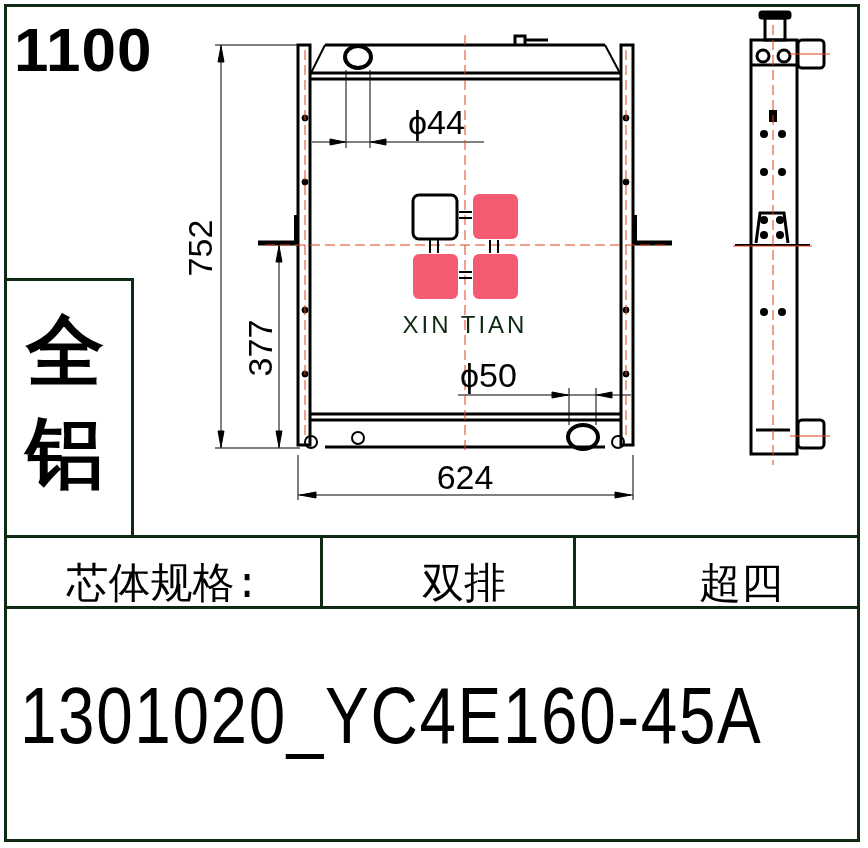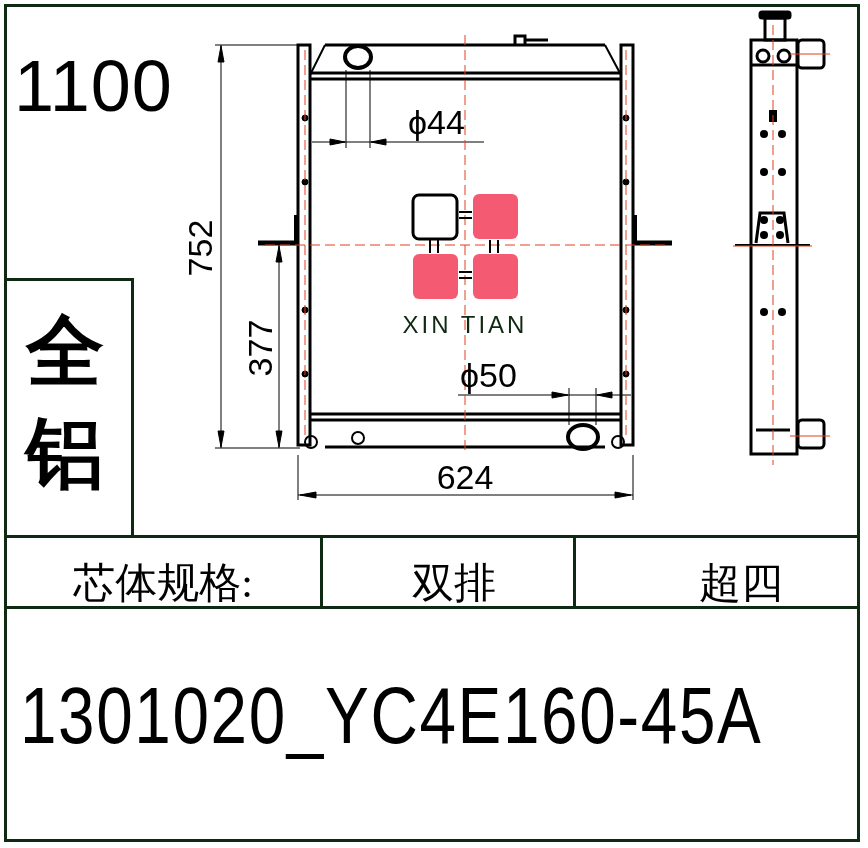--- a/index.html
+++ b/index.html
@@ -1,24 +1,24 @@
 <!DOCTYPE html>
 <html><head>
 <meta charset="utf-8">
 <style>
   html,body{margin:0;padding:0;background:#fff;}
   body{width:868px;height:848px;position:relative;overflow:hidden;font-family:"Liberation Sans","DejaVu Sans",sans-serif;}
   .frame{position:absolute;left:4px;top:4px;width:856px;height:838px;border:3px solid #0f2a12;box-sizing:border-box;}
   .abs{position:absolute;}
-  .title{left:14px;top:10px;font-size:72px;font-weight:400;color:#000;letter-spacing:1px;line-height:80px;margin-top:36px;}
+  .title{left:14px;top:10px;font-size:62px;font-weight:700;color:#000;letter-spacing:1px;line-height:80px;}
   .mat-box{left:4px;top:278px;width:130px;height:258px;border-right:3px solid #0f2a12;border-top:3px solid #0f2a12;box-sizing:border-box;}
   .mat-text{left:20px;top:300px;width:90px;font-size:78px;line-height:102px;text-align:center;color:#000;font-family:"DejaVu Sans",sans-serif;font-weight:bold;}
   .hline{position:absolute;left:4px;width:856px;height:3px;background:#0f2a12;}
   .vline{position:absolute;width:3px;background:#0f2a12;}
-  .cell{position:absolute;top:538px;height:89px;display:flex;align-items:center;justify-content:center;font-size:42px;color:#000;font-family:Liberation Serif, serif;}
+  .cell{position:absolute;top:538px;height:89px;display:flex;align-items:center;justify-content:center;font-size:42px;color:#000;font-family:Liberation Mono, monospace;}
   .model{left:20px;top:670px;font-size:80px;color:#000;font-family:"Liberation Sans Narrow","Liberation Sans",sans-serif;transform:scaleX(0.82);transform-origin:left top;letter-spacing:2px;white-space:nowrap;}
   svg text{font-family:"Liberation Sans","DejaVu Sans",sans-serif;}
 </style>
 </head>
 <body>
 
 <div class="frame"></div>
 
 <div class="abs title">1100</div>
 
@@ -27,21 +27,21 @@
   <div>全</div>
   <div>铝</div>
 </div>
 
 <div class="hline" style="top:535px"></div>
 <div class="hline" style="top:606px"></div>
 <div class="vline" style="left:320px;top:535px;height:74px"></div>
 <div class="vline" style="left:573px;top:535px;height:74px"></div>
 
 <div class="cell" style="left:6px;width:314px">芯体规格:</div>
-<div class="cell" style="left:329px;width:250px">双排</div>
+<div class="cell" style="left:339px;width:250px">双排</div>
 <div class="cell" style="left:600px;width:282px">超四</div>
 
 <div class="abs model">1301020_YC4E160-45A</div>
 
 <svg class="abs" style="left:0;top:0" width="868" height="540">
   <g stroke="#000" fill="none">
 
     <line x1="215" y1="45" x2="300" y2="45" stroke-width="1"></line>
     <line x1="221" y1="45" x2="221" y2="448" stroke-width="1"></line>
     <line x1="215" y1="448" x2="300" y2="448" stroke-width="1"></line>

